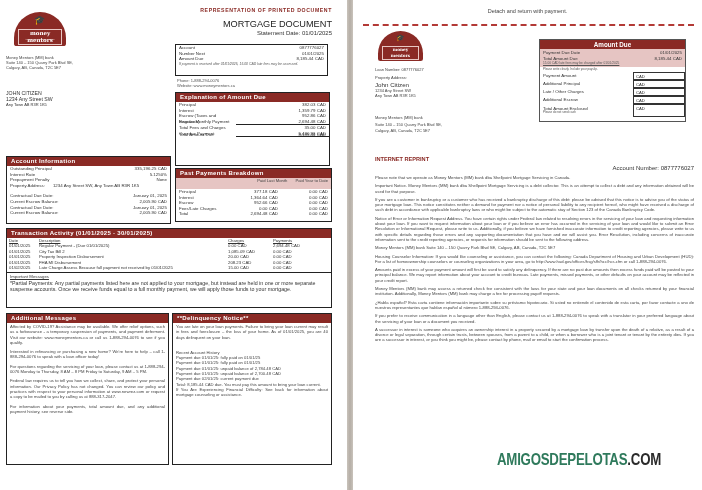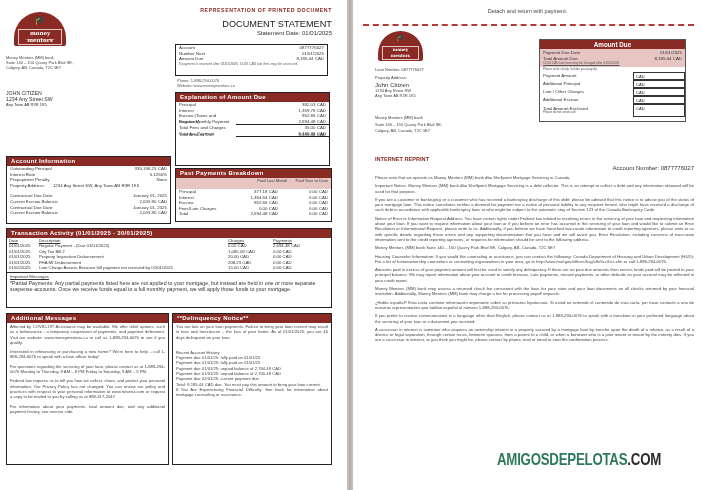--- a/index.html
+++ b/index.html
@@ -56,21 +56,21 @@
     <div>Calgary, AB, Canada, T2C 5E7</div>
   </div>
 
   <div style="position:absolute; left:6px; top:90px; width:150px;">
     <div class="addr">JOHN CITIZEN</div>
     <div class="addr">1234 Any Street SW</div>
     <div class="tiny" style="color:#333;">Any Town AB R3R 1K5</div>
   </div>
 
   <div style="position:absolute; right:15px; top:7px; font-size:5.2px; font-weight:bold; color:#8a2a25; letter-spacing:0.6px;">REPRESENTATION OF PRINTED DOCUMENT</div>
-  <div style="position:absolute; right:15px; top:19px; font-size:9.2px; color:#222;">DOCUMENT STATEMENT</div>
+  <div style="position:absolute; right:15px; top:19px; font-size:9.2px; color:#222;">MORTGAGE DOCUMENT</div>
   <div style="position:absolute; right:15px; top:30px; font-size:6px; color:#333;">Statement Date: 01/01/2025</div>
 
   <div class="box" style="left:175px; top:44px; width:153px; height:32px; border:1.5px solid #222;">
     <div class="row">
         <span class="lbl">Account</span>
         <span class="val">0877776027</span>
       </div>
     <div class="row">
         <span class="lbl">Number Next</span>
         <span class="val">01/01/2025</span>

